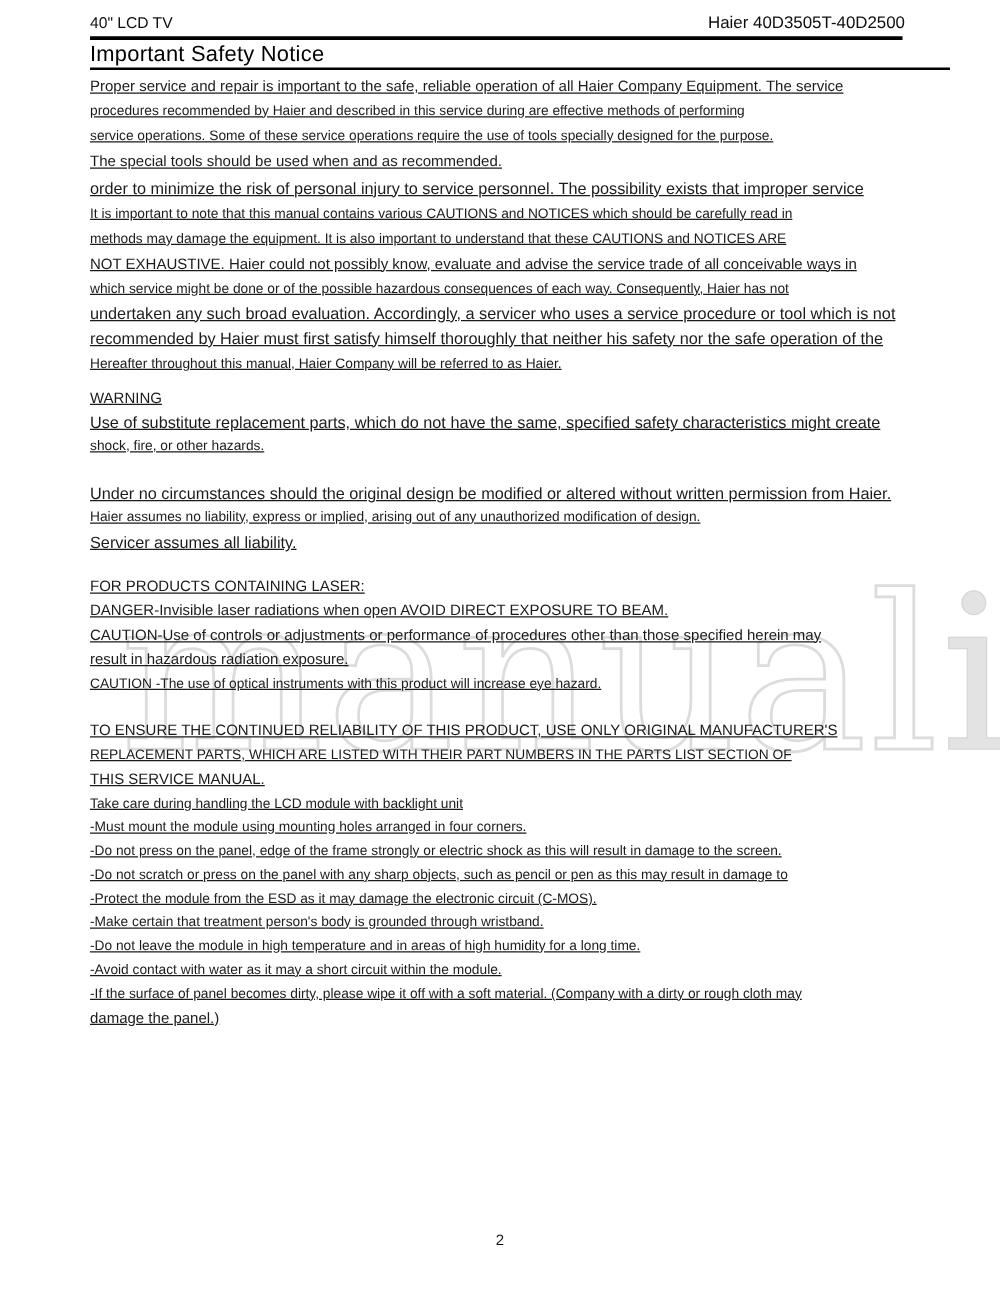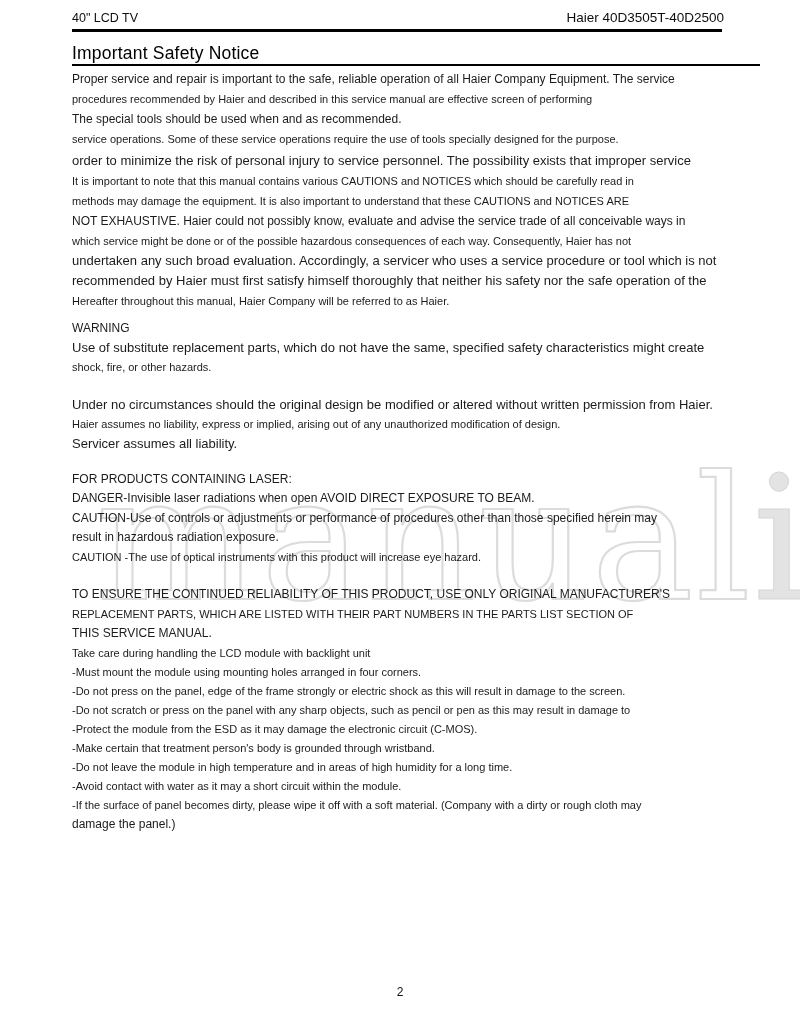--- a/index.html
+++ b/index.html
@@ -27,25 +27,25 @@
     color: #0d0d0d;
   }
   .hdr-right { font-size: 13.5px; }
   .rule-thick { height: 3px; background: #000; margin-top: 4px; width: 650px; }
   .title {
     font-size: 17.5px;
     letter-spacing: 0.2px;
     color: #000;
     margin-top: 1px;
     line-height: 17px;
-    padding-top: 12px;
+    padding-top: 2px;
   }
   .rule-thin { height: 1.5px; background: #000; margin-top: 2px; width: 688px; }
 
-  .sec .line { line-height: 20px; white-space: nowrap; }
+  .sec .line { line-height: 20px; white-space: nowrap; text-decoration: underline; }
   .warning .line, .design .line, .laser .line, .reliability .line { line-height: 19.5px; }
   .handling .line { line-height: 19px; }
 
   .t-s { font-size: 11px; }
   .t-m { font-size: 12px; }
   .t-l { font-size: 13px; }
 
   .mt2  { margin-top: 2px; }
   .mt3  { margin-top: 3px; }
   .mt8  { margin-top: 8px; }
@@ -96,23 +96,23 @@
     </div>
 
     <div class="rule-thick"></div>
 
     <div class="title">Important Safety Notice</div>
 
     <div class="rule-thin"></div>
 
     <div class="sec mt3">
       <div class="line t-m">Proper service and repair is important to the safe, reliable operation of all Haier Company Equipment. The service</div>
-      <div class="line t-s">procedures recommended by Haier and described in this service manual are effective screen of performing</div>
+      <div class="line t-s">procedures recommended by Haier and described in this service during are effective methods of performing</div>
+      <div class="line t-s">service operations. Some of these service operations require the use of tools specially designed for the purpose.</div>
       <div class="line t-m">The special tools should be used when and as recommended.</div>
-      <div class="line t-s">service operations. Some of these service operations require the use of tools specially designed for the purpose.</div>
     </div>
 
     <div class="sec mt2">
       <div class="line t-l">order to minimize the risk of personal injury to service personnel. The possibility exists that improper service</div>
       <div class="line t-s">It is important to note that this manual contains various CAUTIONS and NOTICES which should be carefully read in</div>
       <div class="line t-s">methods may damage the equipment. It is also important to understand that these CAUTIONS and NOTICES ARE</div>
       <div class="line t-m">NOT EXHAUSTIVE. Haier could not possibly know, evaluate and advise the service trade of all conceivable ways in</div>
       <div class="line t-s">which service might be done or of the possible hazardous consequences of each way. Consequently, Haier has not</div>
       <div class="line t-l">undertaken any such broad evaluation. Accordingly, a servicer who uses a service procedure or tool which is not</div>
       <div class="line t-l">recommended by Haier must first satisfy himself thoroughly that neither his safety nor the safe operation of the</div>

